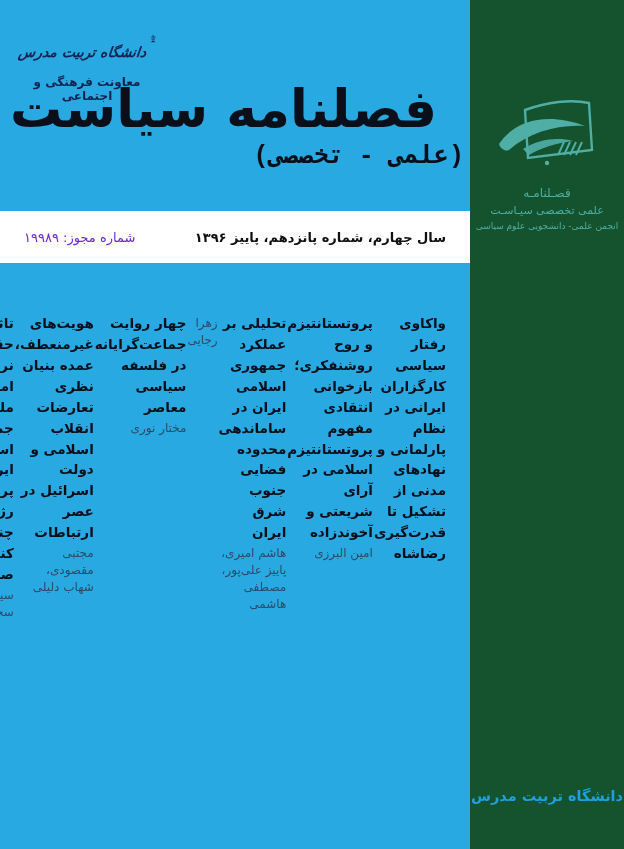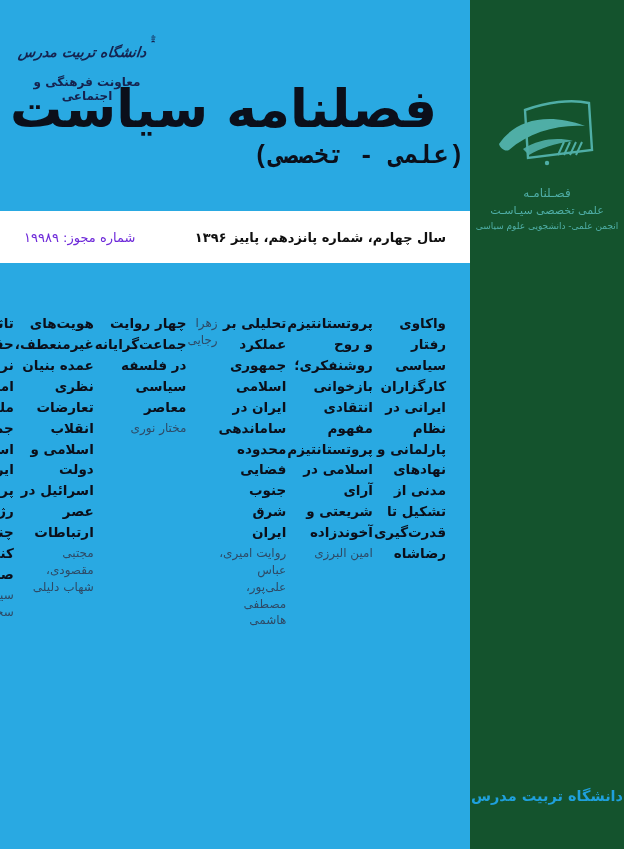--- a/index.html
+++ b/index.html
@@ -125,21 +125,21 @@
     <div class="a-title">واکاوی رفتار سیاسی کارگزاران ایرانی در نظام پارلمانی و نهادهای مدنی از تشکیل تا قدرت‌گیری رضاشاه</div>
   </div>
 
   <div class="article">
     <div class="a-title">پروتستانتیزم و روح روشنفکری؛ بازخوانی انتقادی مفهوم پروتستانتیزم اسلامی در آرای شریعتی و آخوندزاده</div>
     <div class="a-authors">امین البرزی</div>
   </div>
 
   <div class="article">
     <div class="a-title">تحلیلی بر عملکرد جمهوری اسلامی ایران در ساماندهی محدوده فضایی جنوب شرق ایران</div>
-    <div class="a-authors">روایت امیری، عباس علی‌پور، مصطفی هاشمی</div>
+    <div class="a-authors">هاشم امیری، پاییز علی‌پور، مصطفی هاشمی</div>
   </div>
 
   <div class="article">
     <div class="a-authors">زهرا رجایی</div>
   </div>
 
   <div class="article">
     <div class="a-title">چهار روایت جماعت‌گرایانه در فلسفه سیاسی معاصر</div>
     <div class="a-authors">مختار نوری</div>
   </div>

